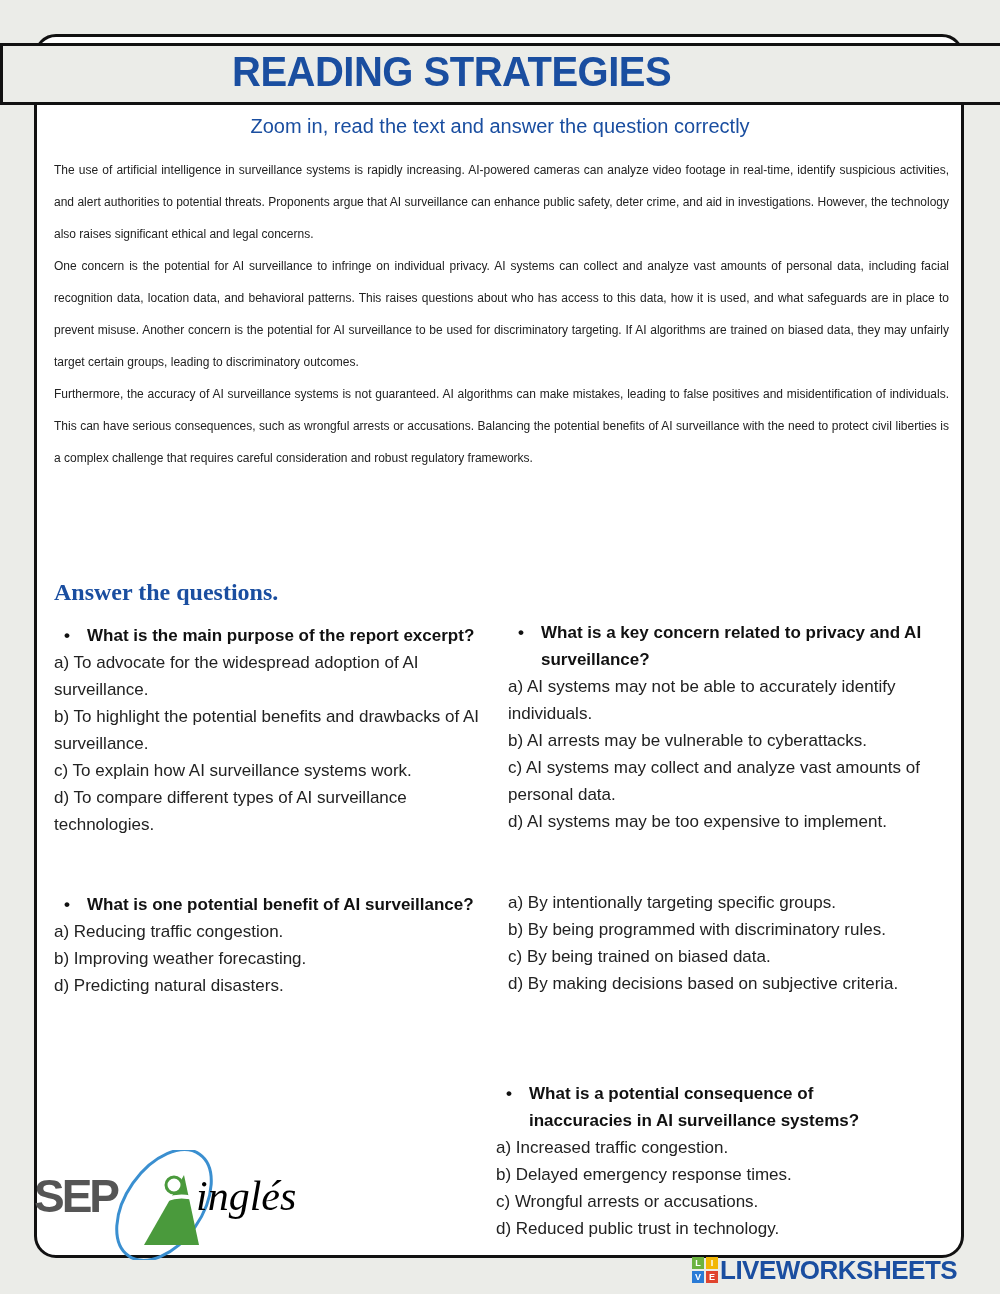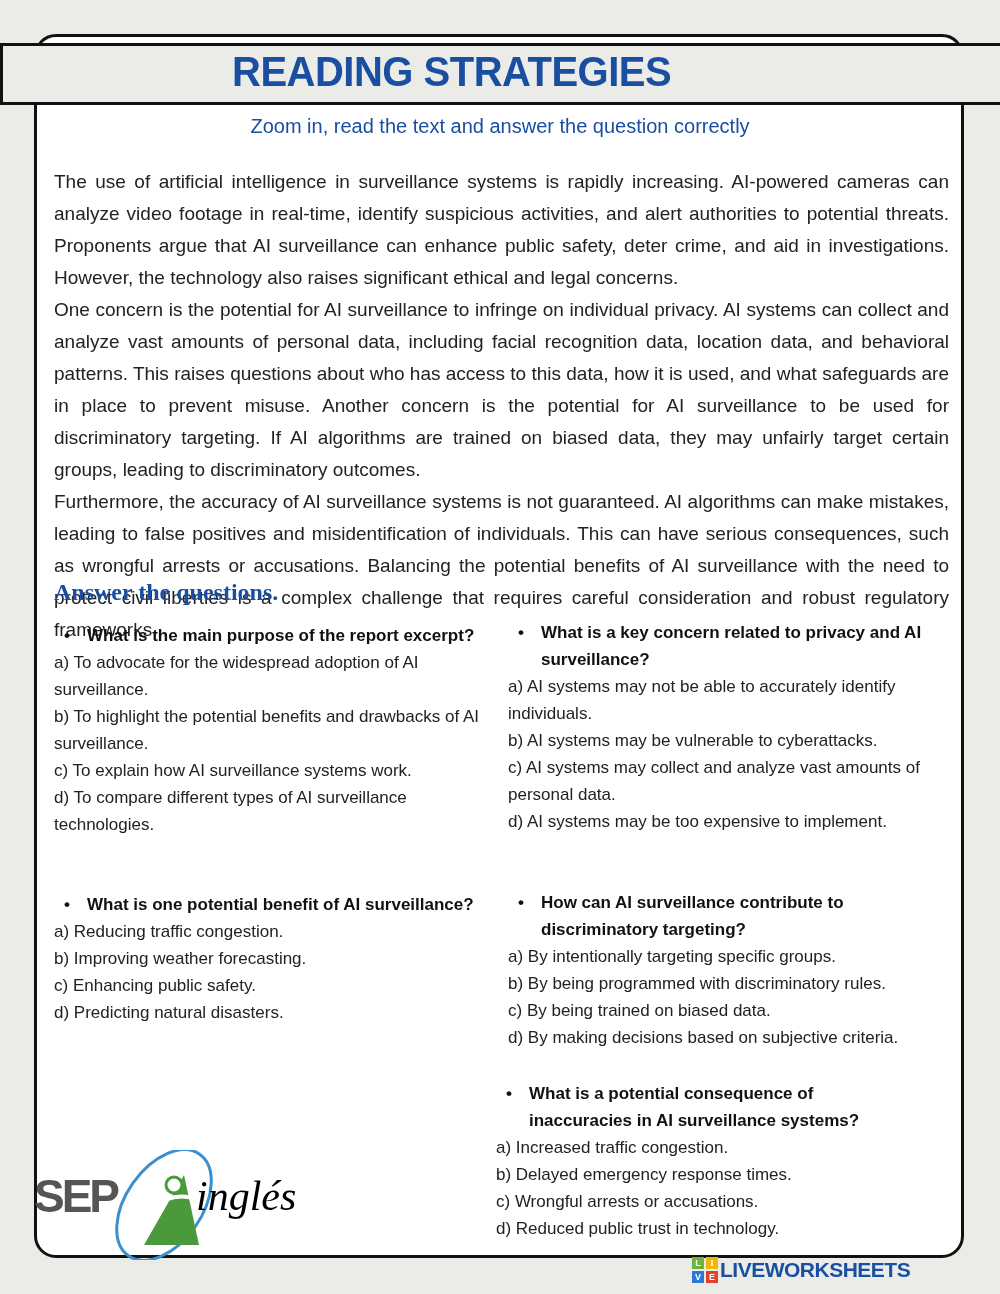--- a/index.html
+++ b/index.html
@@ -1,32 +1,32 @@
 <!DOCTYPE html>
 <html><head>
 <meta charset="utf-8">
 <style>
   html, body { margin:0; padding:0; }
   body { width:1000px; height:1294px; background:#ebece8; position:relative; overflow:hidden; font-family:"Liberation Sans", sans-serif; }
   .card { position:absolute; left:34px; top:34px; width:930px; height:1224px; background:#fff; border:3px solid #111; border-radius:22px; box-sizing:border-box; }
   .banner { position:absolute; left:0; top:43px; width:1010px; height:62px; background:#ebece8; border:3px solid #111; box-sizing:border-box; }
   .banner-title { position:absolute; left:232px; top:46px; font-size:40px; font-weight:bold; color:#1a4ea0; letter-spacing:-0.5px; font-family:"Liberation Sans", sans-serif; line-height:50px; transform:scaleY(1.05); }
   .subtitle { position:absolute; left:0; width:1000px; top:115px; text-align:center; font-size:20px; font-weight:normal; color:#1a4ea0; }
-  .passage { position:absolute; left:54px; top:154px; width:895px; font-size:19px; line-height:32px; color:#222; text-align:justify;margin-top:12px; }
+  .passage { position:absolute; left:54px; top:154px; width:895px; font-size:12px; line-height:32px; color:#222; text-align:justify; }
   .passage p { margin:0; }
   .section-title { position:absolute; left:54px; top:579px; font-size:24px; font-weight:bold; color:#1a4ea0;font-family:Liberation Serif, serif; }
   .q { position:absolute; font-size:17px; color:#222; line-height:27px; }
   .q .stem { font-weight:bold; color:#111; padding-left:33px; position:relative; }
   .q .stem::before { content:"•"; position:absolute; left:10px; top:0; }
   .q .opt { margin:0; }
   .logo-sep { position:absolute; left:34px; top:1150px; width:270px; height:110px; }
   .lw { position:absolute; left:692px; top:1252px; height:36px; display:flex; align-items:center; }
   .lw-grid { display:grid; grid-template-columns:12px 12px; grid-template-rows:12px 12px; gap:2px; margin-right:2px; }
   .lw-grid span { font-size:9px; font-weight:bold; color:#fff; display:flex; align-items:center; justify-content:center; }
-  .lw-text { font-size:21px; font-weight:bold; color:#1a4ea0; letter-spacing:-0.5px; }
+  .lw-text { font-size:26px; font-weight:bold; color:#1a4ea0; letter-spacing:-0.5px; }
 </style>
 </head>
 <body>
 
 <div class="card"></div>
 <div class="banner"></div>
 <div class="banner-title">READING STRATEGIES</div>
 <div class="subtitle">Zoom in, read the text and answer the question correctly</div>
 
 <div class="passage">
@@ -41,35 +41,33 @@
   <div class="stem">What is the main purpose of the report excerpt?</div>
   <div class="opt">a) To advocate for the widespread adoption of AI surveillance.</div>
   <div class="opt">b) To highlight the potential benefits and drawbacks of AI surveillance.</div>
   <div class="opt">c) To explain how AI surveillance systems work.</div>
   <div class="opt">d) To compare different types of AI surveillance technologies.</div>
 </div>
 
 <div class="q" style="left:508px; top:619px; width:445px;">
   <div class="stem">What is a key concern related to privacy and AI surveillance?</div>
   <div class="opt">a) AI systems may not be able to accurately identify individuals.</div>
-  <div class="opt">b) AI systems may be vulnerable to cyberattacks.</div>
+  <div class="opt">b) AI arrests may be vulnerable to cyberattacks.</div>
   <div class="opt">c) AI systems may collect and analyze vast amounts of personal data.</div>
   <div class="opt">d) AI systems may be too expensive to implement.</div>
 </div>
 
 <div class="q" style="left:54px; top:891px; width:420px;">
   <div class="stem">What is one potential benefit of AI surveillance?</div>
   <div class="opt">a) Reducing traffic congestion.</div>
   <div class="opt">b) Improving weather forecasting.</div>
-  <div class="opt">c) Enhancing public safety.</div>
   <div class="opt">d) Predicting natural disasters.</div>
 </div>
 
 <div class="q" style="left:508px; top:889px; width:445px;">
-  <div class="stem">How can AI surveillance contribute to discriminatory targeting?</div>
   <div class="opt">a) By intentionally targeting specific groups.</div>
   <div class="opt">b) By being programmed with discriminatory rules.</div>
   <div class="opt">c) By being trained on biased data.</div>
   <div class="opt">d) By making decisions based on subjective criteria.</div>
 </div>
 
 <div class="q" style="left:496px; top:1080px; width:420px;">
   <div class="stem">What is a potential consequence of inaccuracies in AI surveillance systems?</div>
   <div class="opt">a) Increased traffic congestion.</div>
   <div class="opt">b) Delayed emergency response times.</div>

